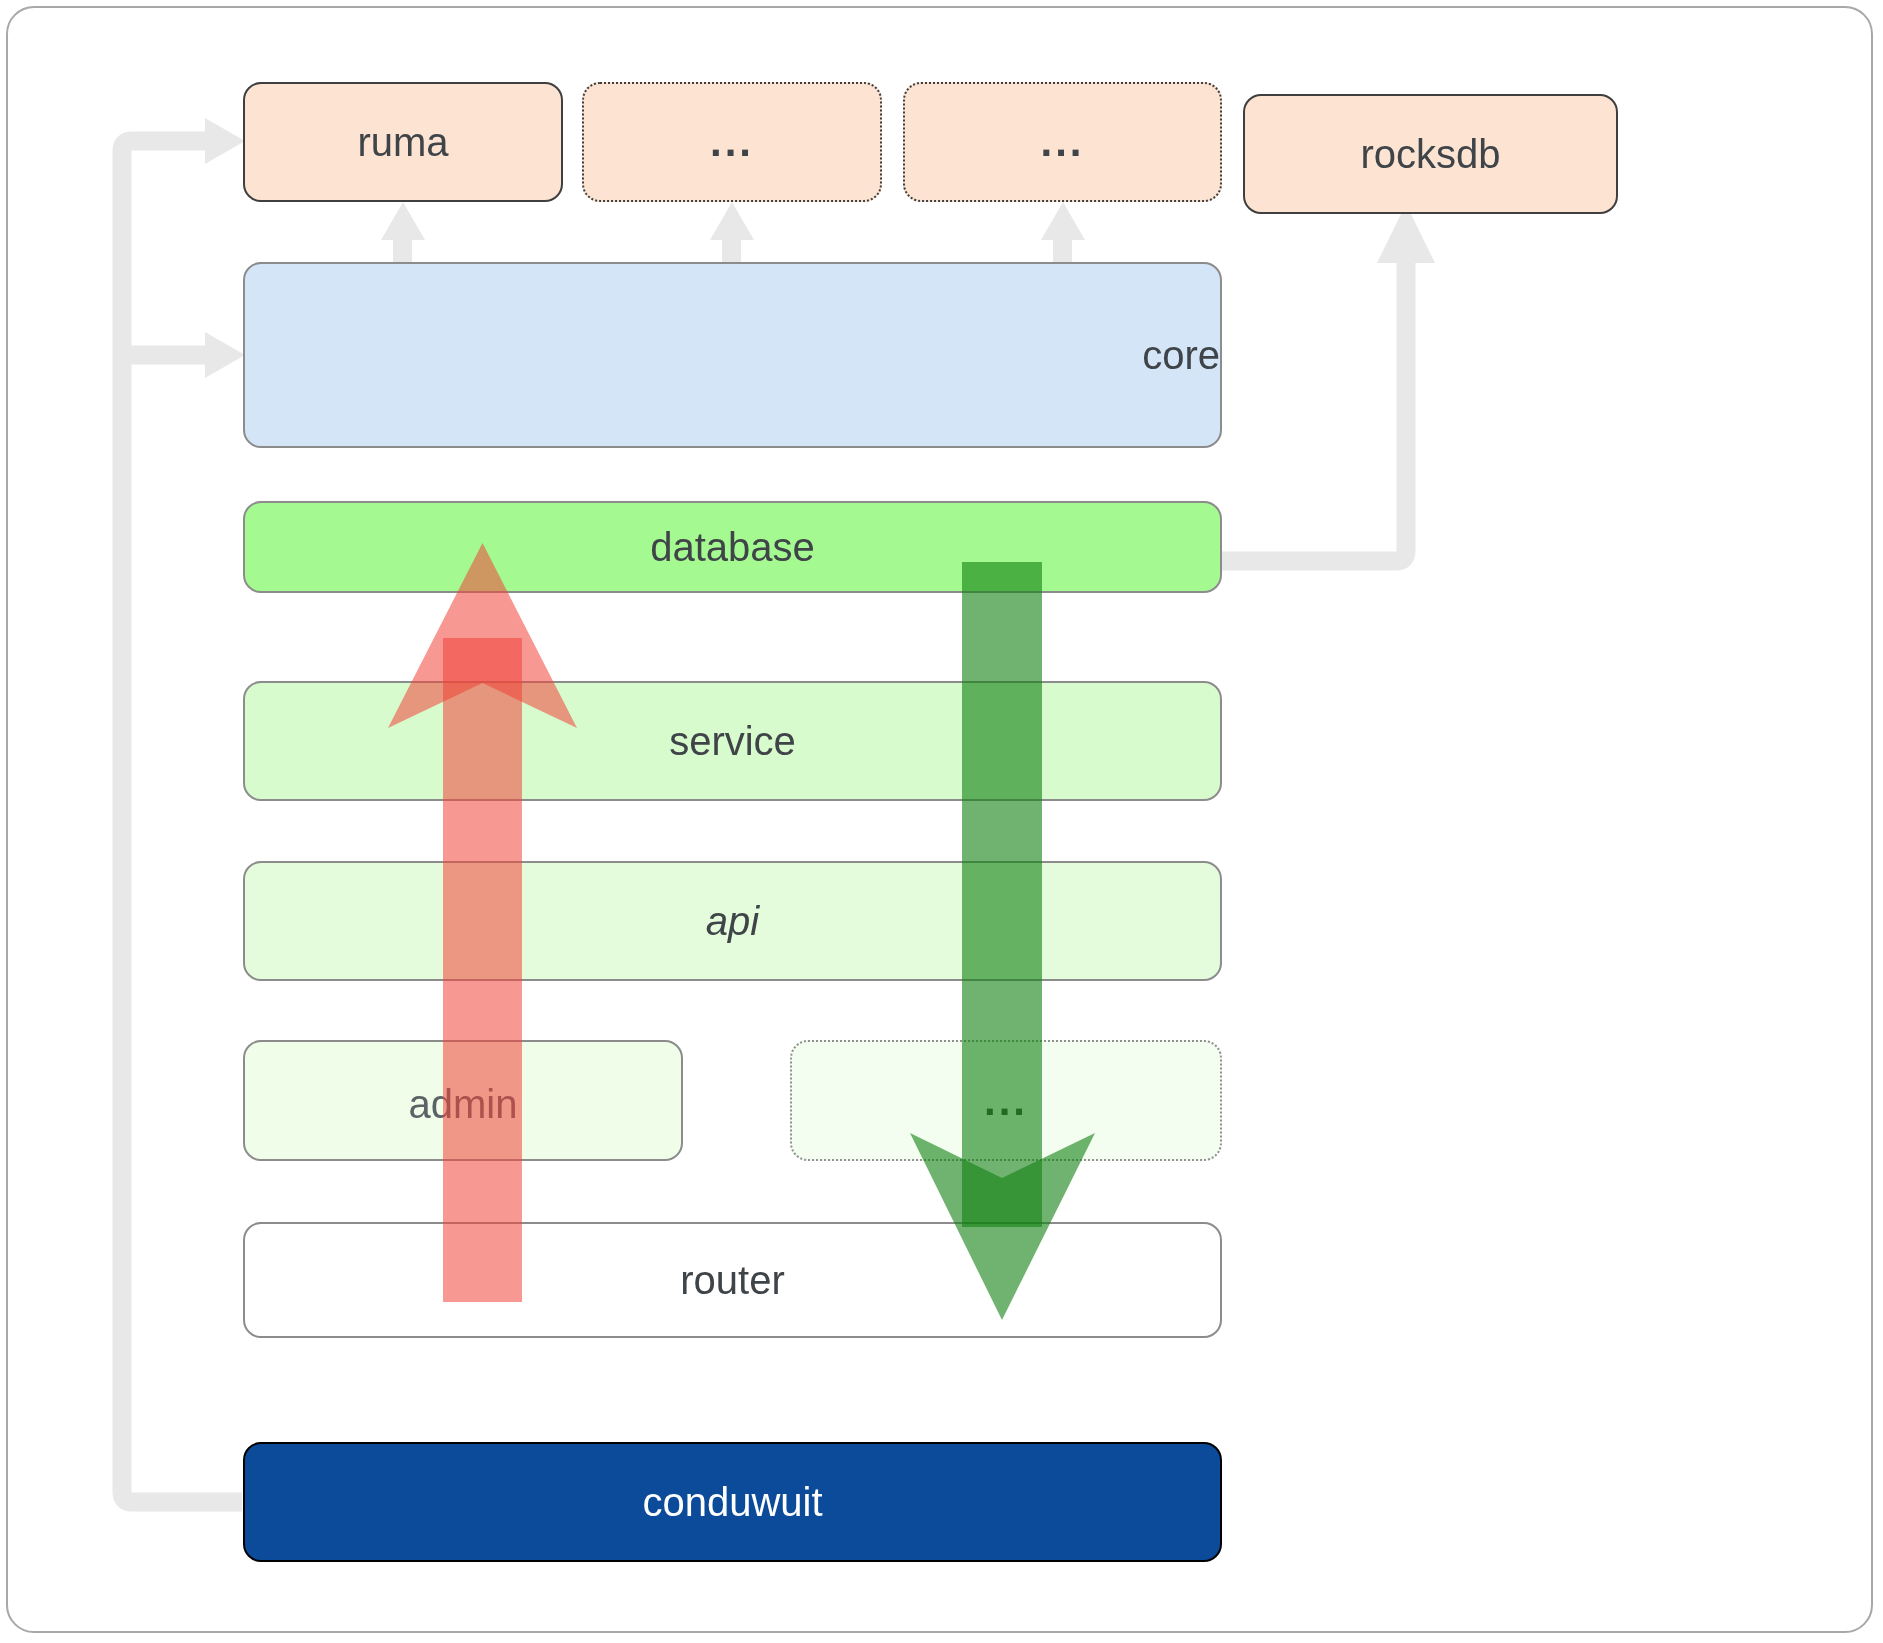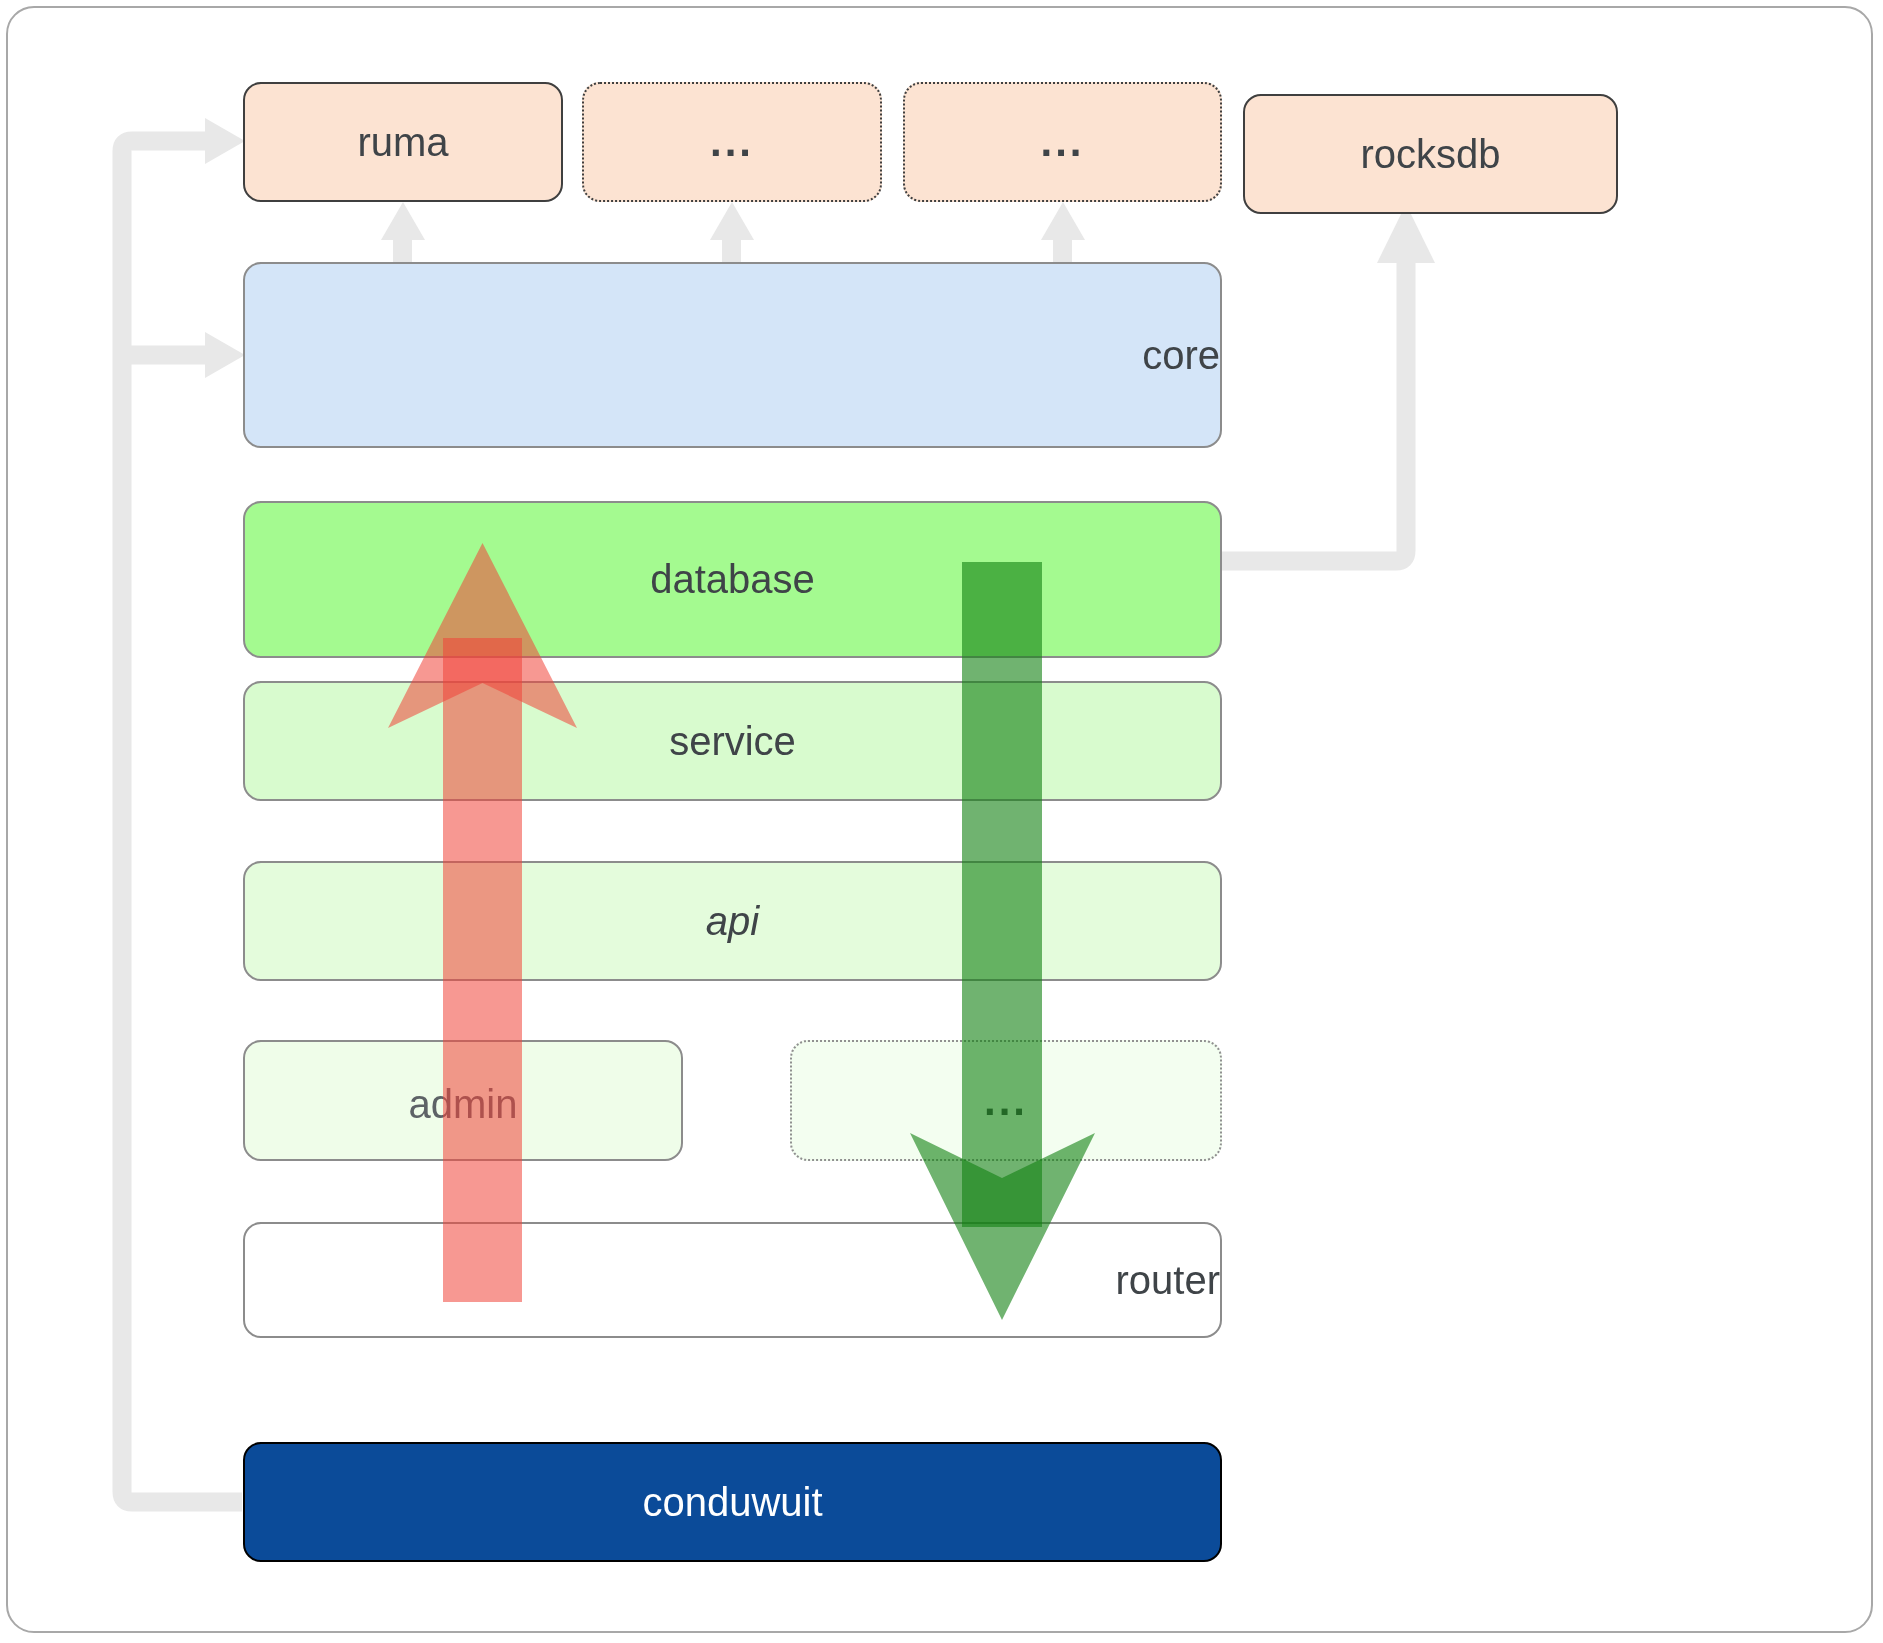--- a/index.html
+++ b/index.html
@@ -26,34 +26,34 @@
   .b-dot-dark{border:2.5px dotted var(--border-dark);}
   .b-dot-gray{border:2px dotted #909090;}
 
   .peach{background:var(--peach);}
   .blue{background:var(--blue);justify-content:flex-end;}
   .grn0{background:var(--green-bright);}
   .grn1{background:var(--green-light);}
   .grn2{background:var(--green-lighter);}
   .grn3{background:var(--green-faint);}
   .grn4{background:var(--green-faintest);}
-  .whitebg{background:var(--white);justify-content:flex-end;}
+  .whitebg{background:var(--white);}
   .navy{background:var(--navy);border:2.5px solid #000;}
   .navy .lbl{color:#ffffff;}
 
   .dots{font-weight:700;letter-spacing:3px;font-size:42px;}
   .muted{color:var(--label-muted);margin-top:8px;}
 
   
   #box-ruma    {left:243px;top:82px;width:320px;height:120px;}
   #box-dots1   {left:582px;top:82px;width:300px;height:120px;}
   #box-dots2   {left:903px;top:82px;width:319px;height:120px;}
   #box-rocksdb {left:1243px;top:82px;width:375px;height:120px;margin-top:12px;}
   #box-core    {left:243px;top:262px;width:979px;height:186px;}
-  #box-database{left:243px;top:501px;width:979px;height:157px;}
+  #box-database{left:243px;top:501px;width:979px;height:92px;}
   #box-service {left:243px;top:681px;width:979px;height:120px;}
   #box-api     {left:243px;top:861px;width:979px;height:120px;font-style:italic;}
   #box-admin   {left:243px;top:1040px;width:440px;height:121px;}
   #box-dots3   {left:790px;top:1040px;width:432px;height:121px;}
   #box-router  {left:243px;top:1222px;width:979px;height:116px;}
   #box-conduwuit{left:243px;top:1442px;width:979px;height:120px;}
 
   .legend{
     position:absolute;left:1322px;top:921px;width:460px;height:361px;
     background:var(--legend-bg);border:3px solid var(--legend-border);

